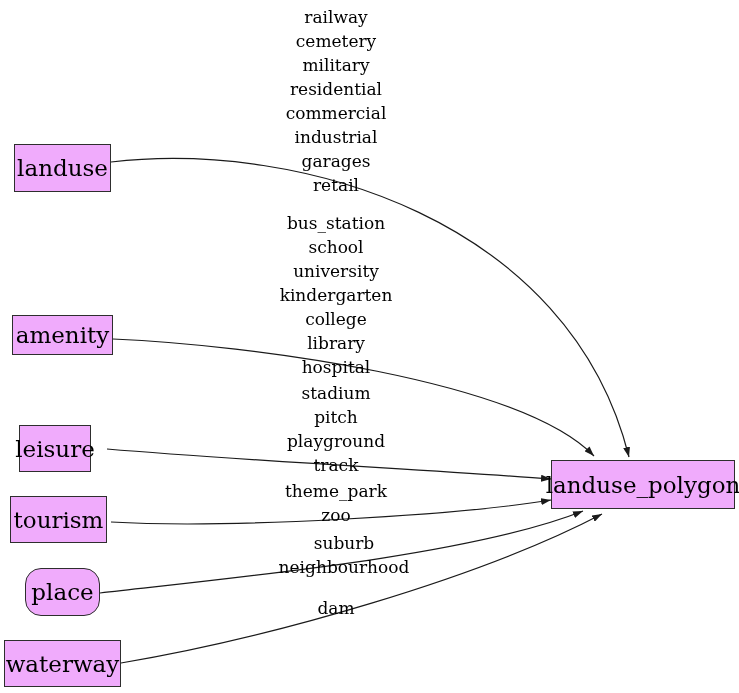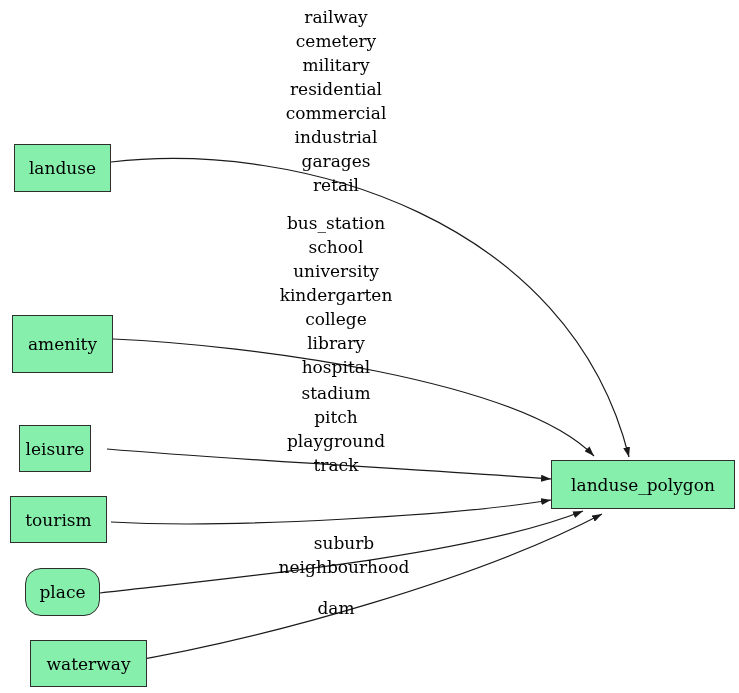--- a/index.html
+++ b/index.html
@@ -25,33 +25,33 @@
   }
   .edges-layer path.edge {
     fill: none;
     stroke: #1a1a1a;
     stroke-width: 1.2;
   }
   .node {
     position: absolute;
     box-sizing: border-box;
     border: 1.5px solid #2e2e2e;
-    background: #86efac;
+    background: #f0abfc;
     display: flex;
     align-items: center;
     justify-content: center;
-    font-size: 17px;
+    font-size: 23px;
     white-space: nowrap;
   }
   .node-landuse        { left: 14px;  top: 144px; width: 97px;  height: 48px; }
-  .node-amenity        { left: 12px;  top: 315px; width: 101px; height: 58px; }
+  .node-amenity        { left: 12px;  top: 315px; width: 101px; height: 40px; }
   .node-leisure        { left: 19px;  top: 425px; width: 72px;  height: 47px; }
   .node-tourism        { left: 10px;  top: 496px; width: 97px;  height: 47px; }
   .node-place          { left: 25px;  top: 568px; width: 75px;  height: 48px; border-radius: 16px; }
-  .node-waterway       { left: 4px;   top: 640px; width: 117px; height: 47px; margin-left: 26px; }
+  .node-waterway       { left: 4px;   top: 640px; width: 117px; height: 47px; }
   .node-landuse-polygon{ left: 551px; top: 460px; width: 184px; height: 49px; }
   .edge-label {
     position: absolute;
     left: 336px;
     transform: translateX(-50%);
     text-align: center;
     font-size: 17px;
     line-height: 24px;
     white-space: pre-line;
   }
@@ -93,20 +93,22 @@
 school
 university
 kindergarten
 college
 library
 hospital</div>
   <div class="edge-label label-leisure">stadium
 pitch
 playground
 track</div>
+  <div class="edge-label label-tourism">theme_park
+zoo</div>
   <div class="edge-label label-place">suburb
 neighbourhood</div>
   <div class="edge-label label-waterway">dam</div>
 
   <div class="node node-landuse">landuse</div>
   <div class="node node-amenity">amenity</div>
   <div class="node node-leisure">leisure</div>
   <div class="node node-tourism">tourism</div>
   <div class="node node-place">place</div>
   <div class="node node-waterway">waterway</div>

